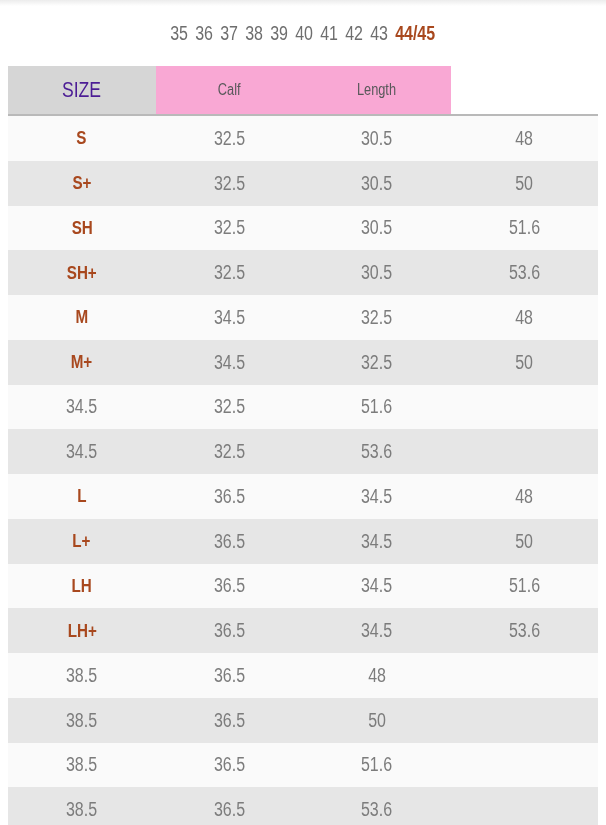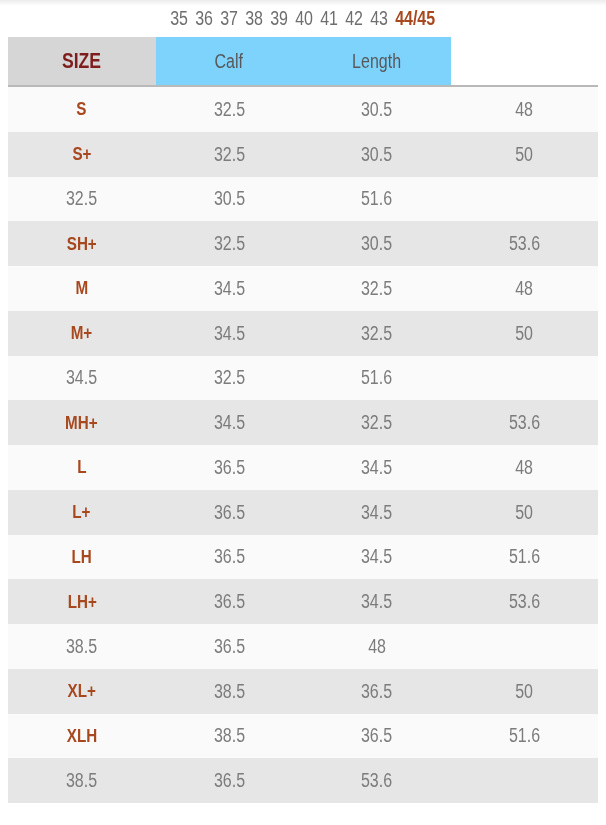--- a/index.html
+++ b/index.html
@@ -9,44 +9,44 @@
     font-family:"Liberation Sans", sans-serif;
     position:relative;
   }
   body::before{
     content:""; position:absolute; top:0; left:0; right:0; height:6px;
     background:linear-gradient(#ececec, #ffffff);
     pointer-events:none;
   }
   
   .size-bar-wrap{
-    height:37px; box-sizing:border-box;
+    height:66px; box-sizing:border-box;
     display:flex; justify-content:center; align-items:center;
   }
   .size-bar{
     display:flex; gap:9px; align-items:baseline;
     transform:scaleX(0.8);
     font-size:20px; color:#6e6e6e; white-space:nowrap;
   }
   .size-opt{ cursor:pointer; }
   .size-opt.selected{ color:#a8481e; font-weight:bold; }
 
   
   .table{ margin:0 8px; }
   .t-header{
     display:flex; height:48px;
     border-bottom:2px solid #b9b9b9;
   }
   .h-cell{
-    width:25%; background:#7dd3fc;
+    width:25%; background:#f9a8d4;
     display:flex; align-items:center; justify-content:center;
-    font-size:20px; color:#58585a;
+    font-size:16px; color:#58585a;
   }
   .h-cell.first{
-    background:#d6d6d6; color:#7f1d1d; font-size:22px;font-weight:bold;
+    background:#d6d6d6; color:#4c1d95; font-size:22px;
   }
   .t-row{ display:flex; height:44.75px; }
   .t-row.light{ background:#fafafa; }
   .t-row.dark{ background:#e6e6e6; }
   .c{
     width:25%;
     display:flex; align-items:center; justify-content:center;
   }
   .size-label{ color:#a8481e; font-weight:bold; font-size:19px; }
   .val{ color:#7c7c7c; font-size:20px; }
@@ -106,20 +106,23 @@
           </div>
           <div class="c">
             <span class="cond val">30.5</span>
           </div>
           <div class="c">
             <span class="cond val">50</span>
           </div>
         </div>
         <div class="t-row light">
           <div class="c">
+            <span class="cond size-label">SH</span>
+          </div>
+          <div class="c">
             <span class="cond val">32.5</span>
           </div>
           <div class="c">
             <span class="cond val">30.5</span>
           </div>
           <div class="c">
             <span class="cond val">51.6</span>
           </div>
         </div>
         <div class="t-row dark">
@@ -170,23 +173,20 @@
           </div>
           <div class="c">
             <span class="cond val">32.5</span>
           </div>
           <div class="c">
             <span class="cond val">51.6</span>
           </div>
         </div>
         <div class="t-row dark">
           <div class="c">
-            <span class="cond size-label">MH+</span>
-          </div>
-          <div class="c">
             <span class="cond val">34.5</span>
           </div>
           <div class="c">
             <span class="cond val">32.5</span>
           </div>
           <div class="c">
             <span class="cond val">53.6</span>
           </div>
         </div>
         <div class="t-row light">
@@ -251,36 +251,30 @@
           </div>
           <div class="c">
             <span class="cond val">36.5</span>
           </div>
           <div class="c">
             <span class="cond val">48</span>
           </div>
         </div>
         <div class="t-row dark">
           <div class="c">
-            <span class="cond size-label">XL+</span>
-          </div>
-          <div class="c">
-            <span class="cond val">38.5</span>
-          </div>
-          <div class="c">
-            <span class="cond val">36.5</span>
-          </div>
-          <div class="c">
-            <span class="cond val">50</span>
-          </div>
-        </div>
-        <div class="t-row light">
-          <div class="c">
-            <span class="cond size-label">XLH</span>
-          </div>
+            <span class="cond val">38.5</span>
+          </div>
+          <div class="c">
+            <span class="cond val">36.5</span>
+          </div>
+          <div class="c">
+            <span class="cond val">50</span>
+          </div>
+        </div>
+        <div class="t-row light">
           <div class="c">
             <span class="cond val">38.5</span>
           </div>
           <div class="c">
             <span class="cond val">36.5</span>
           </div>
           <div class="c">
             <span class="cond val">51.6</span>
           </div>
         </div>

